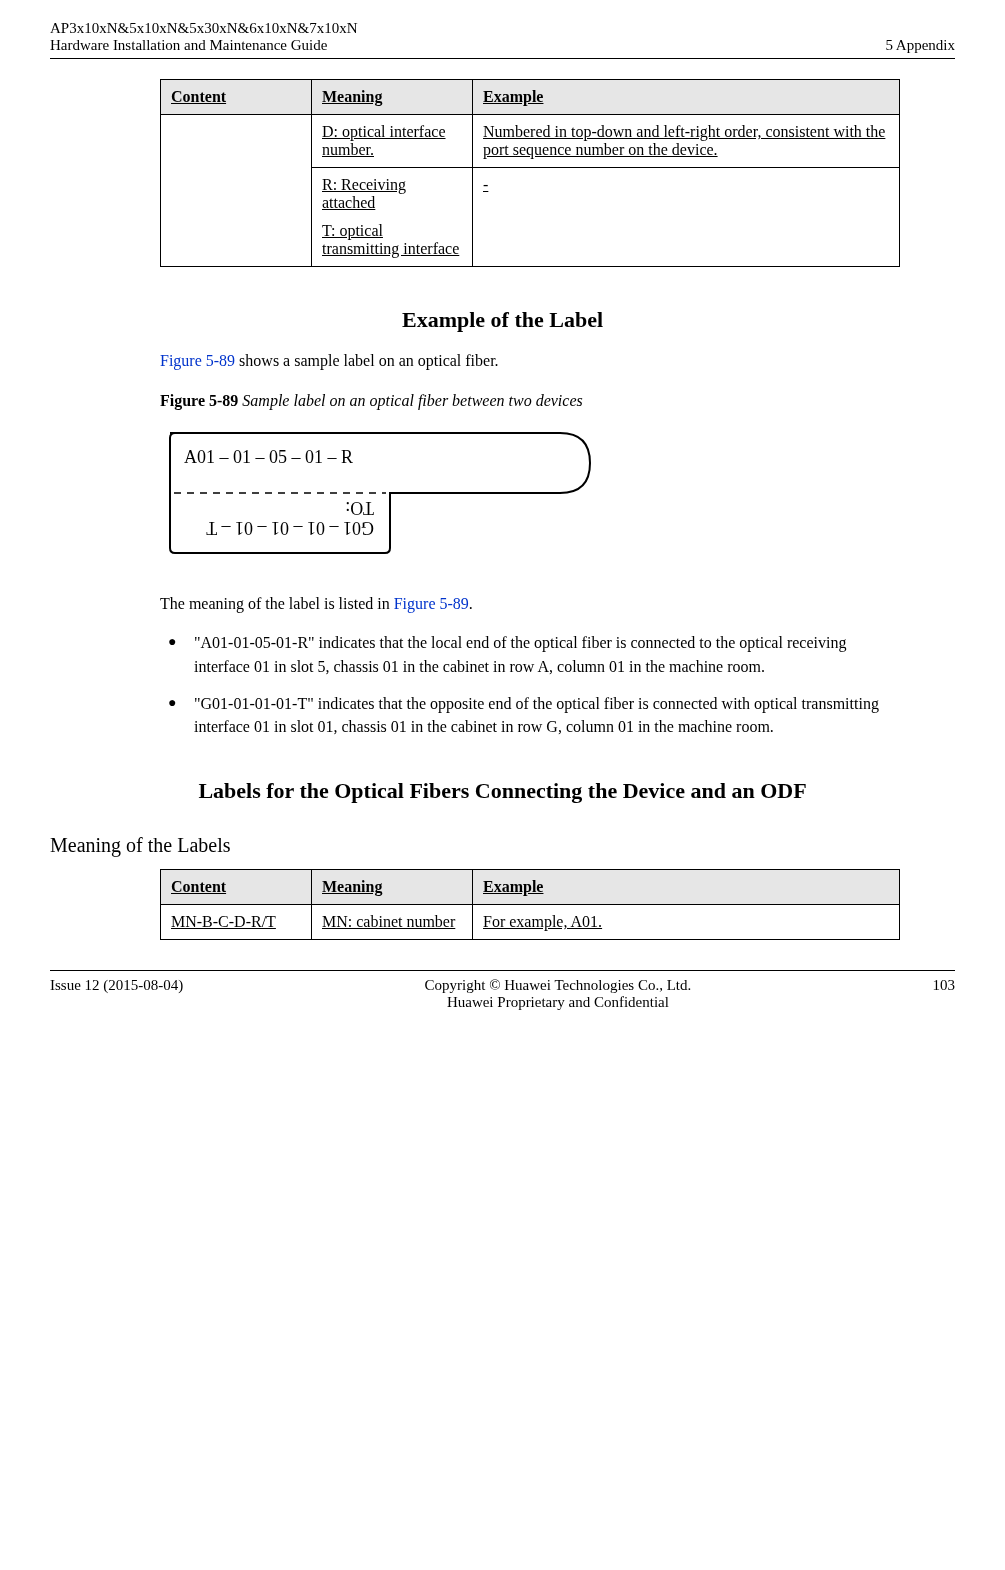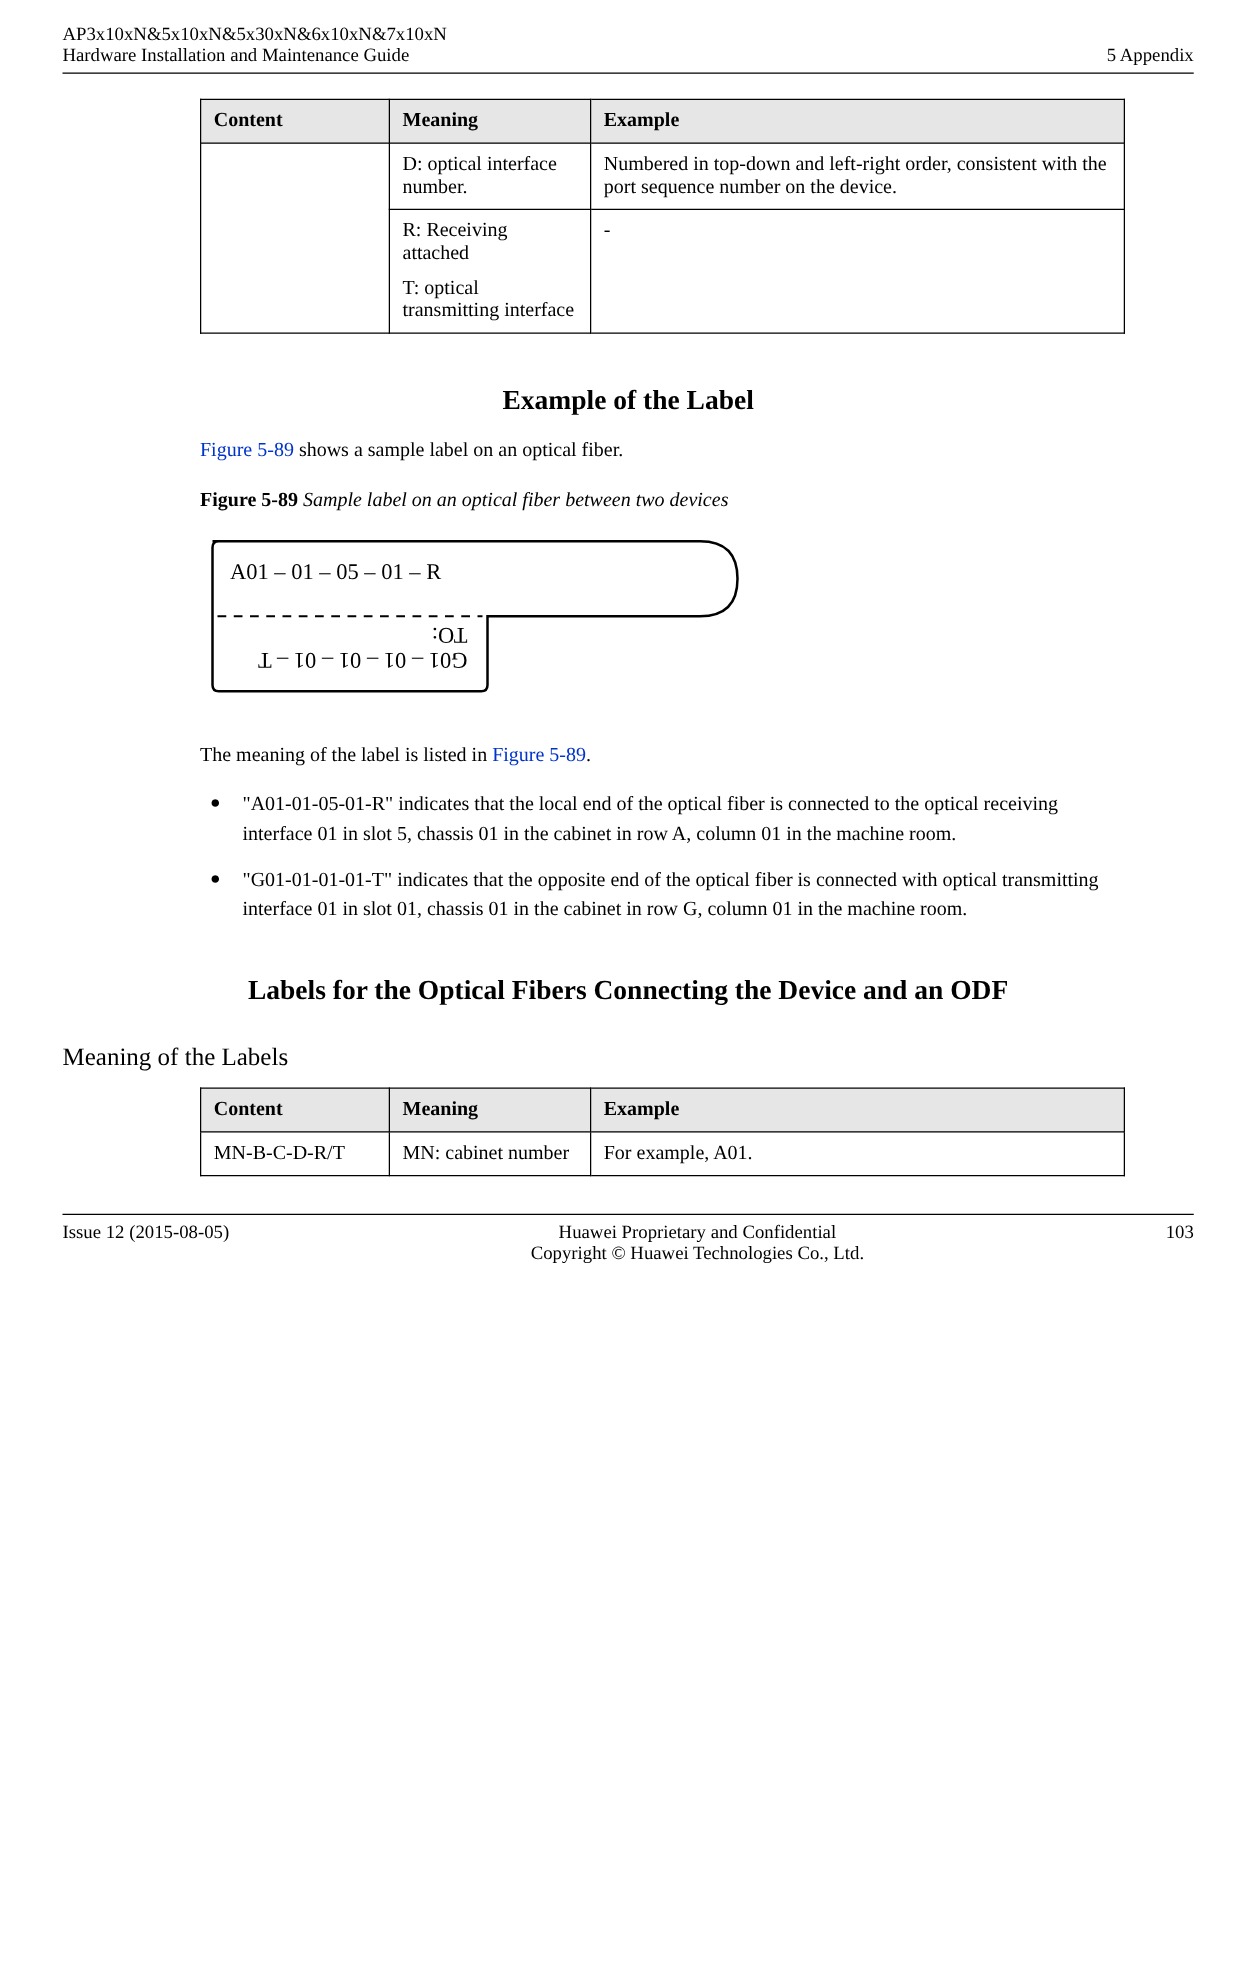--- a/index.html
+++ b/index.html
@@ -28,20 +28,21 @@
     border-collapse: collapse;
     margin-left: 110px;
     width: 740px;
     font-size: 16px;
   }
   table.data-table th, table.data-table td {
     border: 1px solid #000;
     padding: 8px 10px;
     text-align: left;
     vertical-align: top;
+    text-decoration: underline;
   }
   table.data-table th {
     background: #e6e6e6;
     font-weight: bold;
   }
   .content-col { width: 130px; }
   .meaning-col { width: 140px; }
   .example-col { }
   .indent-block { margin-left: 110px; margin-right: 50px; }
   h2.section-title {
@@ -176,21 +177,21 @@
     </tr>
     <tr>
       <td>MN-B-C-D-R/T</td>
       <td>MN: cabinet number</td>
       <td>For example, A01.</td>
     </tr>
   </tbody>
     </table>
 
   <div class="footer">
-    <div>Issue 12 (2015-08-05)</div>
+    <div>Issue 12 (2015-08-04)</div>
     <div class="center">
+      <div>Copyright © Huawei Technologies Co., Ltd.</div>
       <div>Huawei Proprietary and Confidential</div>
-      <div>Copyright © Huawei Technologies Co., Ltd.</div>
     </div>
     <div>103</div>
   </div>
 
 </div>
 
 </body></html>

